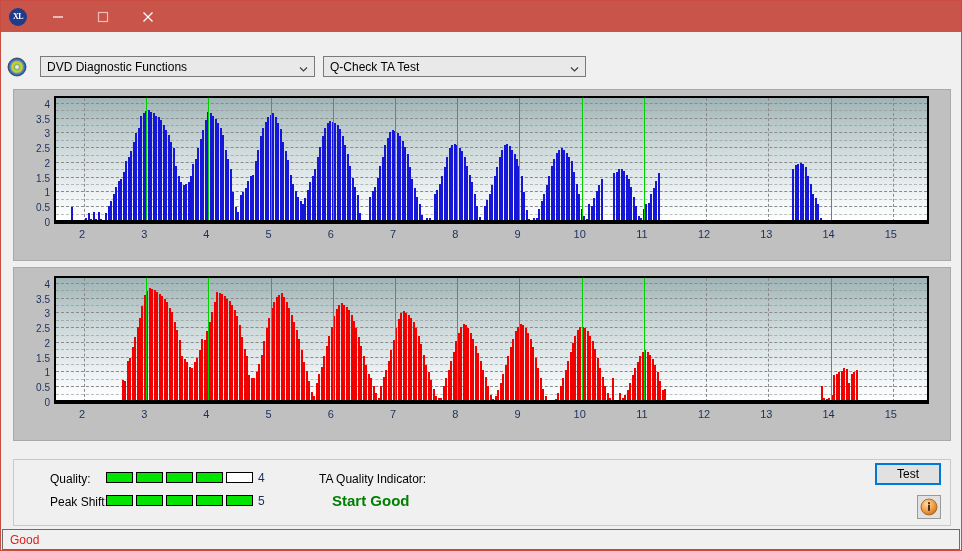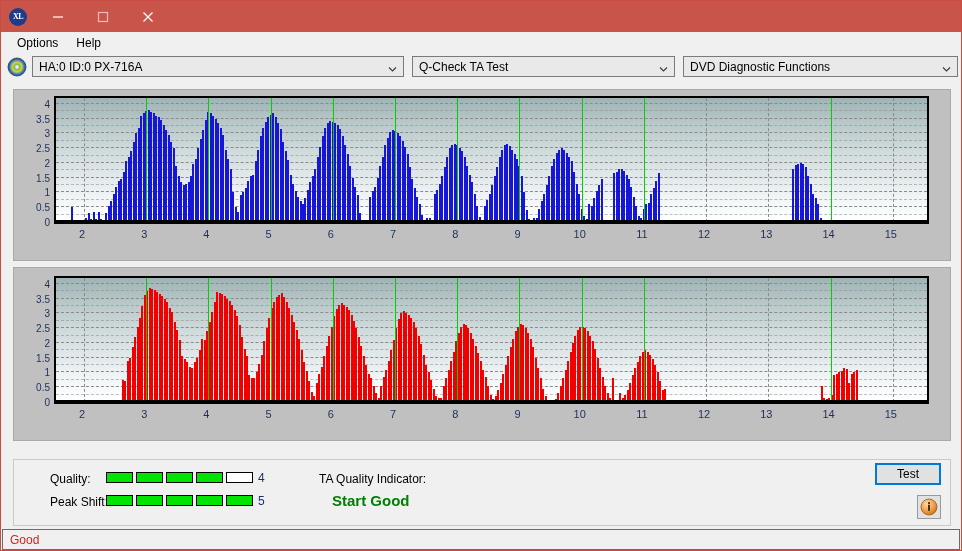--- a/index.html
+++ b/index.html
@@ -165,62 +165,50 @@
       </div>
       <div class="win-btn">
         <svg width="12" height="12" viewBox="0 0 12 12">
             <line x1="1.5" y1="1.5" x2="10.5" y2="10.5" stroke="#fff" stroke-width="1.2"></line>
             <line x1="10.5" y1="1.5" x2="1.5" y2="10.5" stroke="#fff" stroke-width="1.2"></line>
           </svg>
       </div>
     </div>
   </div>
 
-  <div class="menubar">
-    <div class="menu-item">Options</div>
-    <div class="menu-item">Help</div>
-  </div>
 
   <div class="toolbar">
     <div class="disc-icon">
       <svg width="20" height="20" viewBox="0 0 20 20">
         <defs>
           <radialGradient id="discg" cx="50%" cy="50%" r="50%">
             <stop offset="0%" stop-color="#ffffff"></stop>
             <stop offset="30%" stop-color="#6fdc3a"></stop>
             <stop offset="55%" stop-color="#e8c531"></stop>
             <stop offset="80%" stop-color="#2a7fd4"></stop>
             <stop offset="100%" stop-color="#1a4a96"></stop>
           </radialGradient>
         </defs>
         <circle cx="10" cy="10" r="9" fill="url(#discg)" stroke="#3a3a3a" stroke-width="0.8"></circle>
         <circle cx="10" cy="10" r="2.4" fill="#e9e9e9" stroke="#777" stroke-width="0.6"></circle>
       </svg>
     </div>
 
-    <div class="combo" id="combo-drive">
-      <span>HA:0 ID:0  PX-716A</span>
+
+    <div class="combo" id="combo-func">
+      <span>DVD Diagnostic Functions</span>
       <span class="arrow">
         <svg width="9" height="9" viewBox="0 0 9 9">
             <polyline points="1,3 4.5,6.5 8,3" fill="none" stroke="#3a3a3a" stroke-width="1.1"></polyline>
           </svg>
       </span>
     </div>
 
     <div class="combo" id="combo-test">
       <span>Q-Check TA Test</span>
-      <span class="arrow">
-        <svg width="9" height="9" viewBox="0 0 9 9">
-            <polyline points="1,3 4.5,6.5 8,3" fill="none" stroke="#3a3a3a" stroke-width="1.1"></polyline>
-          </svg>
-      </span>
-    </div>
-
-    <div class="combo" id="combo-func">
-      <span>DVD Diagnostic Functions</span>
       <span class="arrow">
         <svg width="9" height="9" viewBox="0 0 9 9">
             <polyline points="1,3 4.5,6.5 8,3" fill="none" stroke="#3a3a3a" stroke-width="1.1"></polyline>
           </svg>
       </span>
     </div>
   </div>
 
   <div class="panel" id="panel-top">
     <div class="ylabels" id="ytop" style="left: 2px; top: 6px; height: 124px; width: 34px;">

